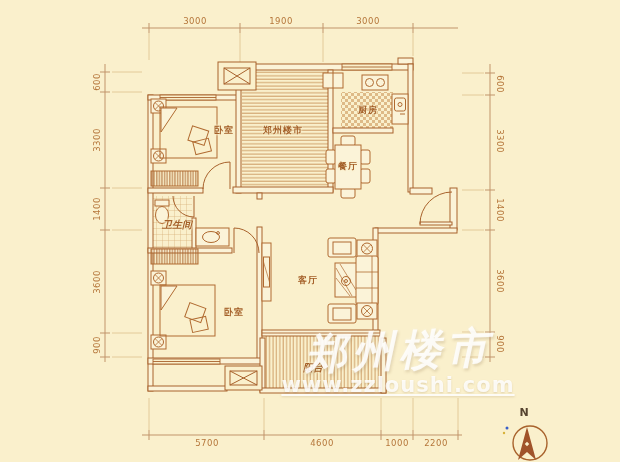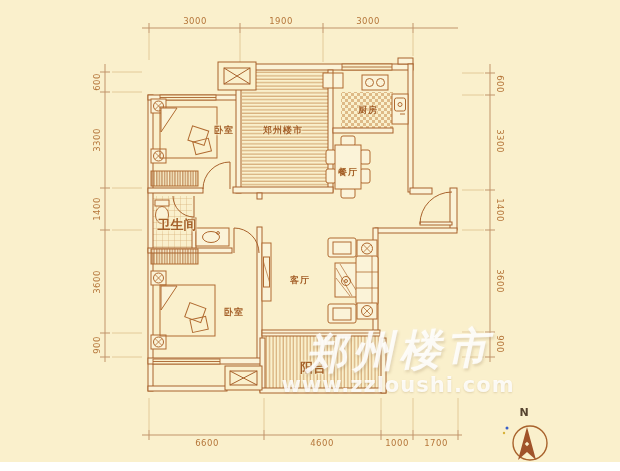--- a/index.html
+++ b/index.html
@@ -16,33 +16,34 @@
     transform:translate(-50%,-50%);white-space:nowrap;letter-spacing:0.5px;
   }
   .dim.rl{transform:translate(-50%,-50%) rotate(-90deg);}
   .dim.rr{transform:translate(-50%,-50%) rotate(90deg);}
   .room{
     position:absolute;font-size:9px;font-weight:bold;color:var(--label);
     transform:translate(-50%,-50%);white-space:nowrap;letter-spacing:1px;
     text-shadow:0 0 2px var(--bg),0 0 2px var(--bg),0 0 3px var(--bg);
     text-align:right;
   }
-  .room.small{font-size:13px;letter-spacing:0;}
+  .room.small{font-size:10px;letter-spacing:0;font-style:italic;}
   .wm-title{
     position:absolute;left:399px;top:351px;transform:translate(-50%,-50%) rotate(-2deg);
     font-family:"DejaVu Serif",serif;font-style:italic;font-weight:bold;
     font-size:42px;letter-spacing:5px;color:rgba(255,255,255,0.83);
     text-shadow:0 0 3px rgba(255,255,255,0.45),1px 2px 3px rgba(130,95,45,0.25);
     white-space:nowrap;
   }
   .wm-url{
     position:absolute;left:398px;top:385px;transform:translate(-50%,-50%);
     font-size:21px;font-weight:bold;letter-spacing:1px;
     color:rgba(255,255,255,0.86);white-space:nowrap;
     text-shadow:0 1px 2px rgba(130,95,45,0.2);
+    text-decoration:underline;
   }
   .north-n{
     position:absolute;left:524px;top:412px;transform:translate(-50%,-50%);
     font-size:11px;font-weight:bold;color:#55432f;
   }
 </style>
 </head>
 <body>
 
 <div id="stage">
@@ -237,43 +238,43 @@
       <rect x="525.4" y="442.4" width="3.2" height="3.2" fill="#faf0cc" transform="rotate(45 527 444)"></rect>
       <circle cx="507" cy="428" r="1.5" fill="#3a5fc8"></circle>
       <circle cx="504" cy="433" r="1.2" fill="#d8b23a"></circle>
     </g>
   </svg>
 
   <span class="dim" style="left:195px;top:21px">3000</span>
   <span class="dim" style="left:281px;top:21px">1900</span>
   <span class="dim" style="left:368px;top:21px">3000</span>
 
-  <span class="dim" style="left:207px;top:443px">6600</span>
+  <span class="dim" style="left:207px;top:443px">5700</span>
   <span class="dim" style="left:322px;top:443px">4600</span>
   <span class="dim" style="left:397px;top:443px">1000</span>
-  <span class="dim" style="left:436px;top:443px">1700</span>
+  <span class="dim" style="left:436px;top:443px">2200</span>
 
   <span class="dim rl" style="left:97px;top:82px">600</span>
   <span class="dim rl" style="left:97px;top:140px">3300</span>
   <span class="dim rl" style="left:97px;top:209px">1400</span>
   <span class="dim rl" style="left:97px;top:282px">3600</span>
   <span class="dim rl" style="left:97px;top:345px">900</span>
 
   <span class="dim rr" style="left:500px;top:84px">600</span>
   <span class="dim rr" style="left:500px;top:141px">3300</span>
   <span class="dim rr" style="left:500px;top:210px">1400</span>
   <span class="dim rr" style="left:500px;top:281px">3600</span>
   <span class="dim rr" style="left:500px;top:344px">900</span>
 
   <span class="room" style="left:224px;top:130px">卧室</span>
   <span class="room" style="left:283px;top:130px">郑州楼市</span>
   <span class="room" style="left:368px;top:110px">厨房</span>
-  <span class="room" style="left:348px;top:172px">餐厅</span>
+  <span class="room" style="left:348px;top:166px">餐厅</span>
   <span class="room small" style="left:177px;top:225px">卫生间</span>
-  <span class="room" style="left:300px;top:280px">客厅</span>
+  <span class="room" style="left:308px;top:280px">客厅</span>
   <span class="room" style="left:234px;top:312px">卧室</span>
   <span class="room small" style="left:313px;top:368px">阳台</span>
 
   <span class="wm-title">郑州楼市</span>
   <span class="wm-url">www.zzloushi.com</span>
 
   <span class="north-n">N</span>
 
 </div>
 

